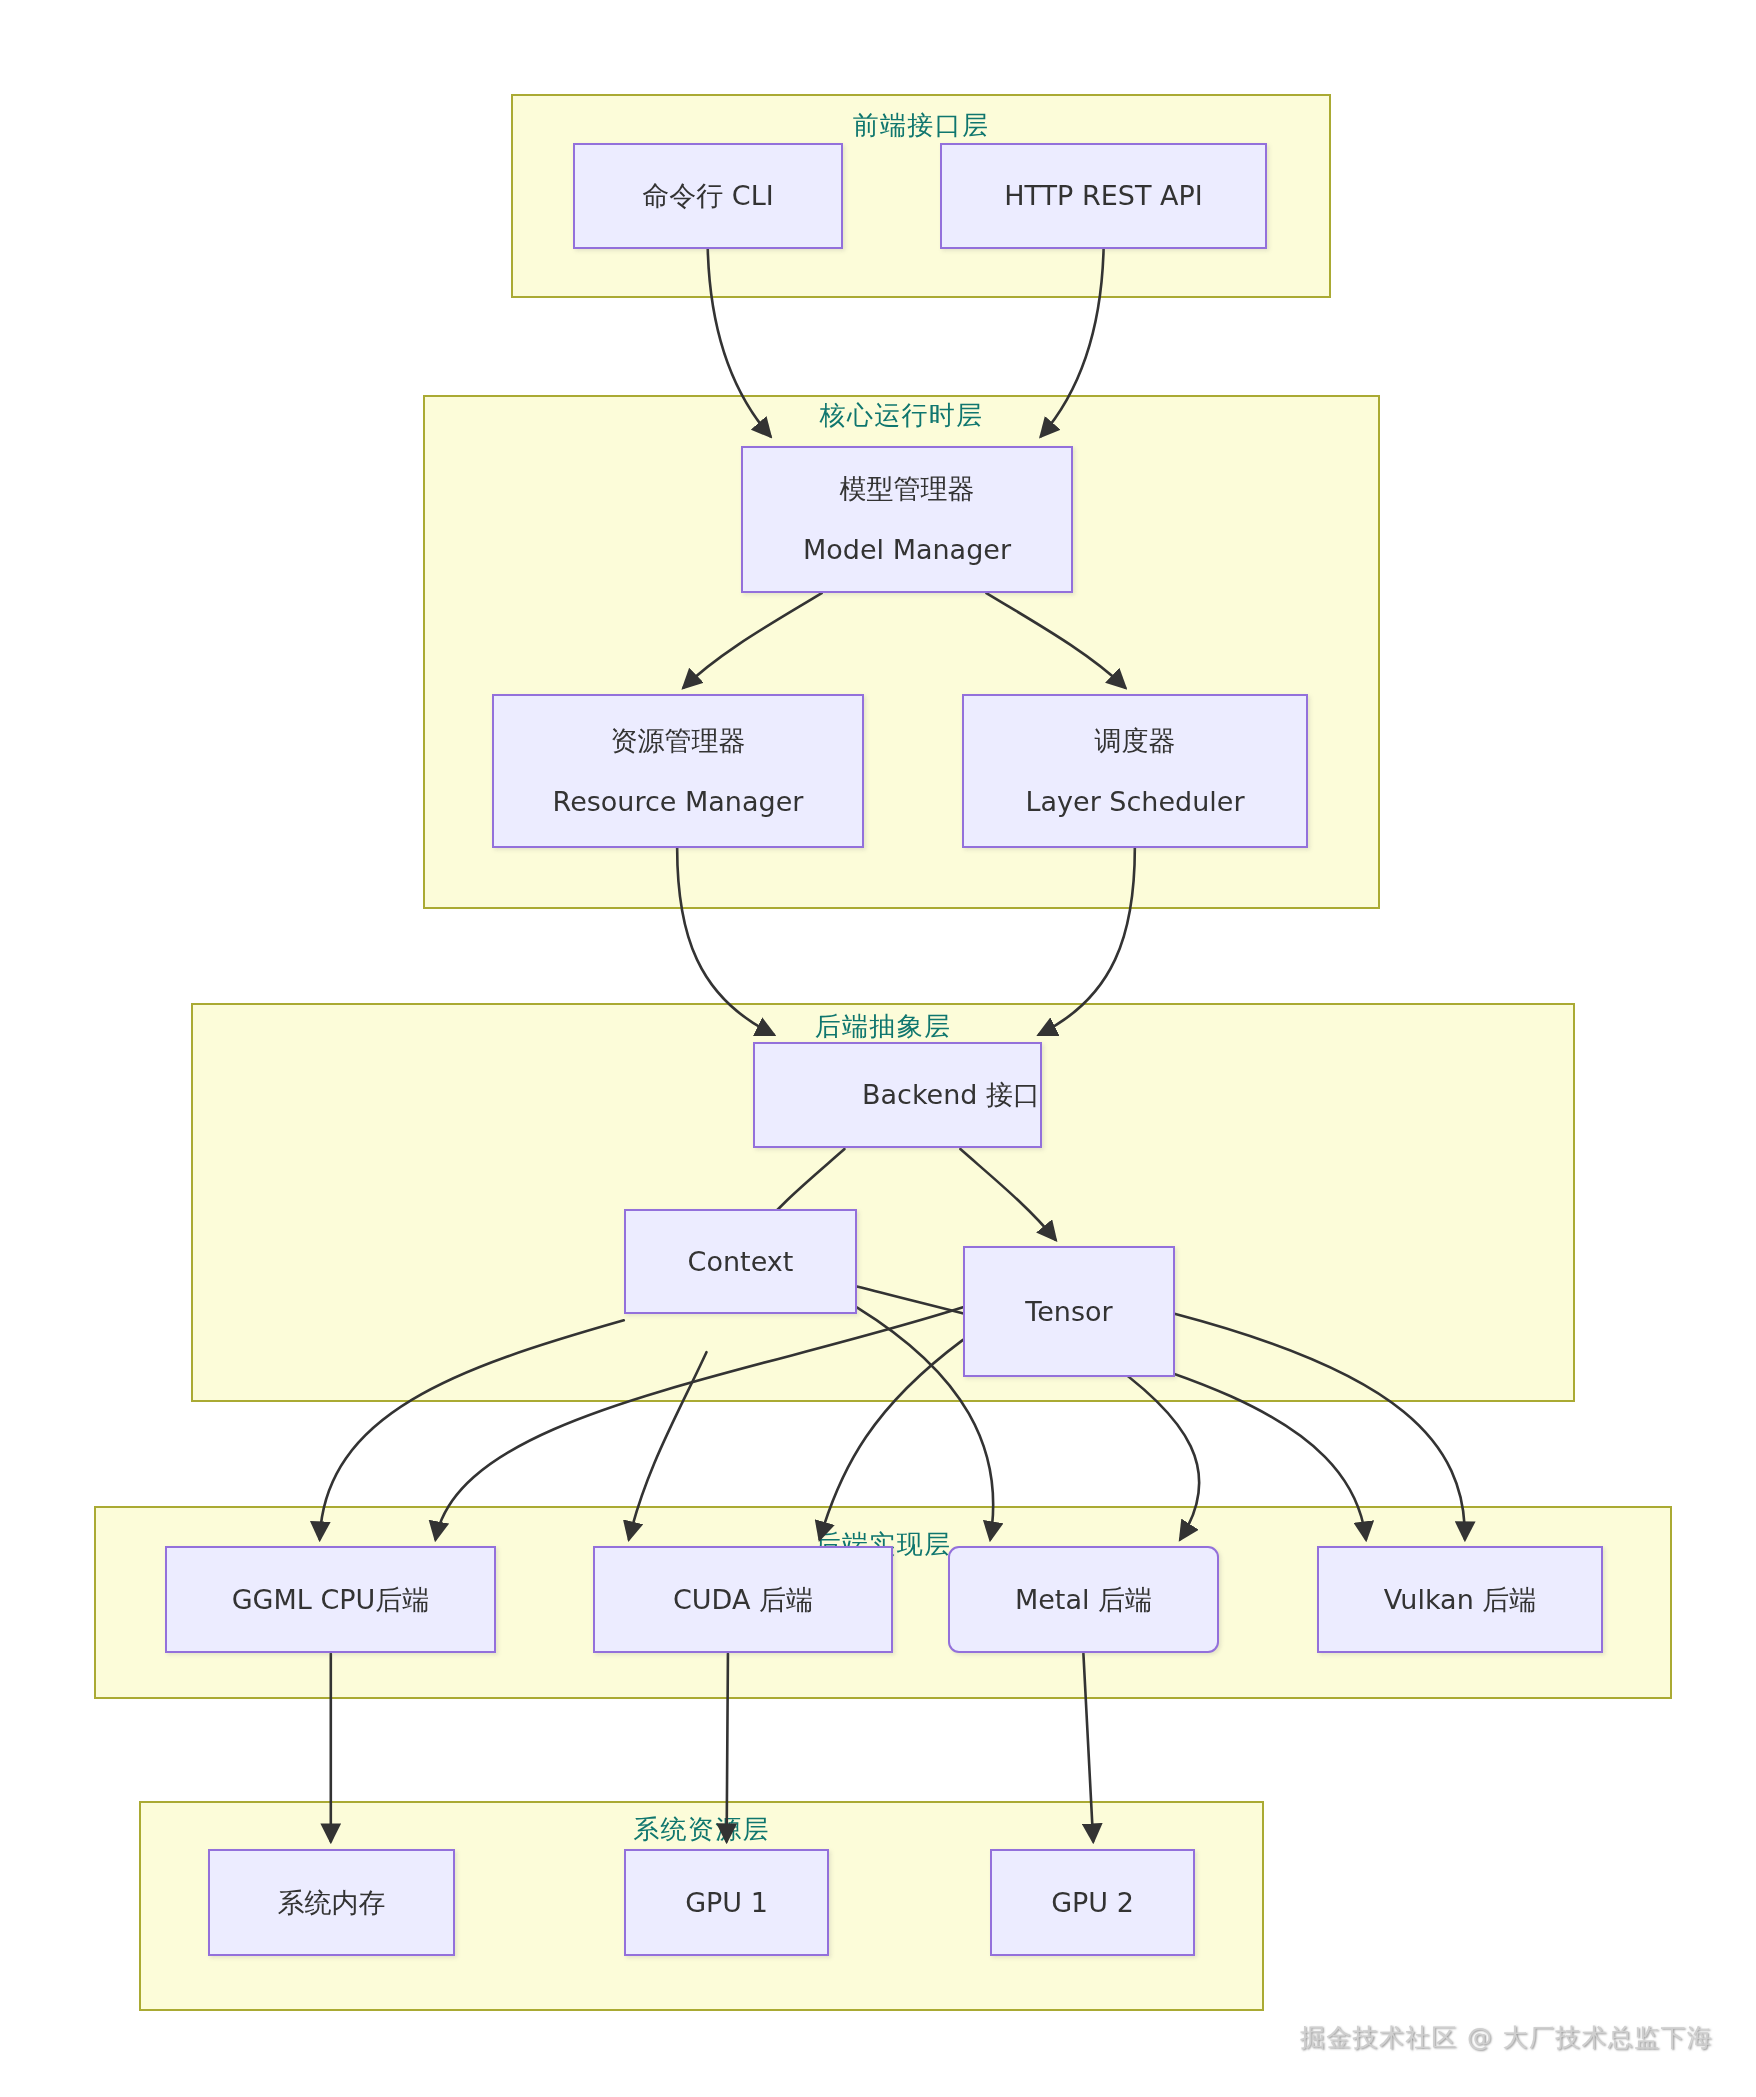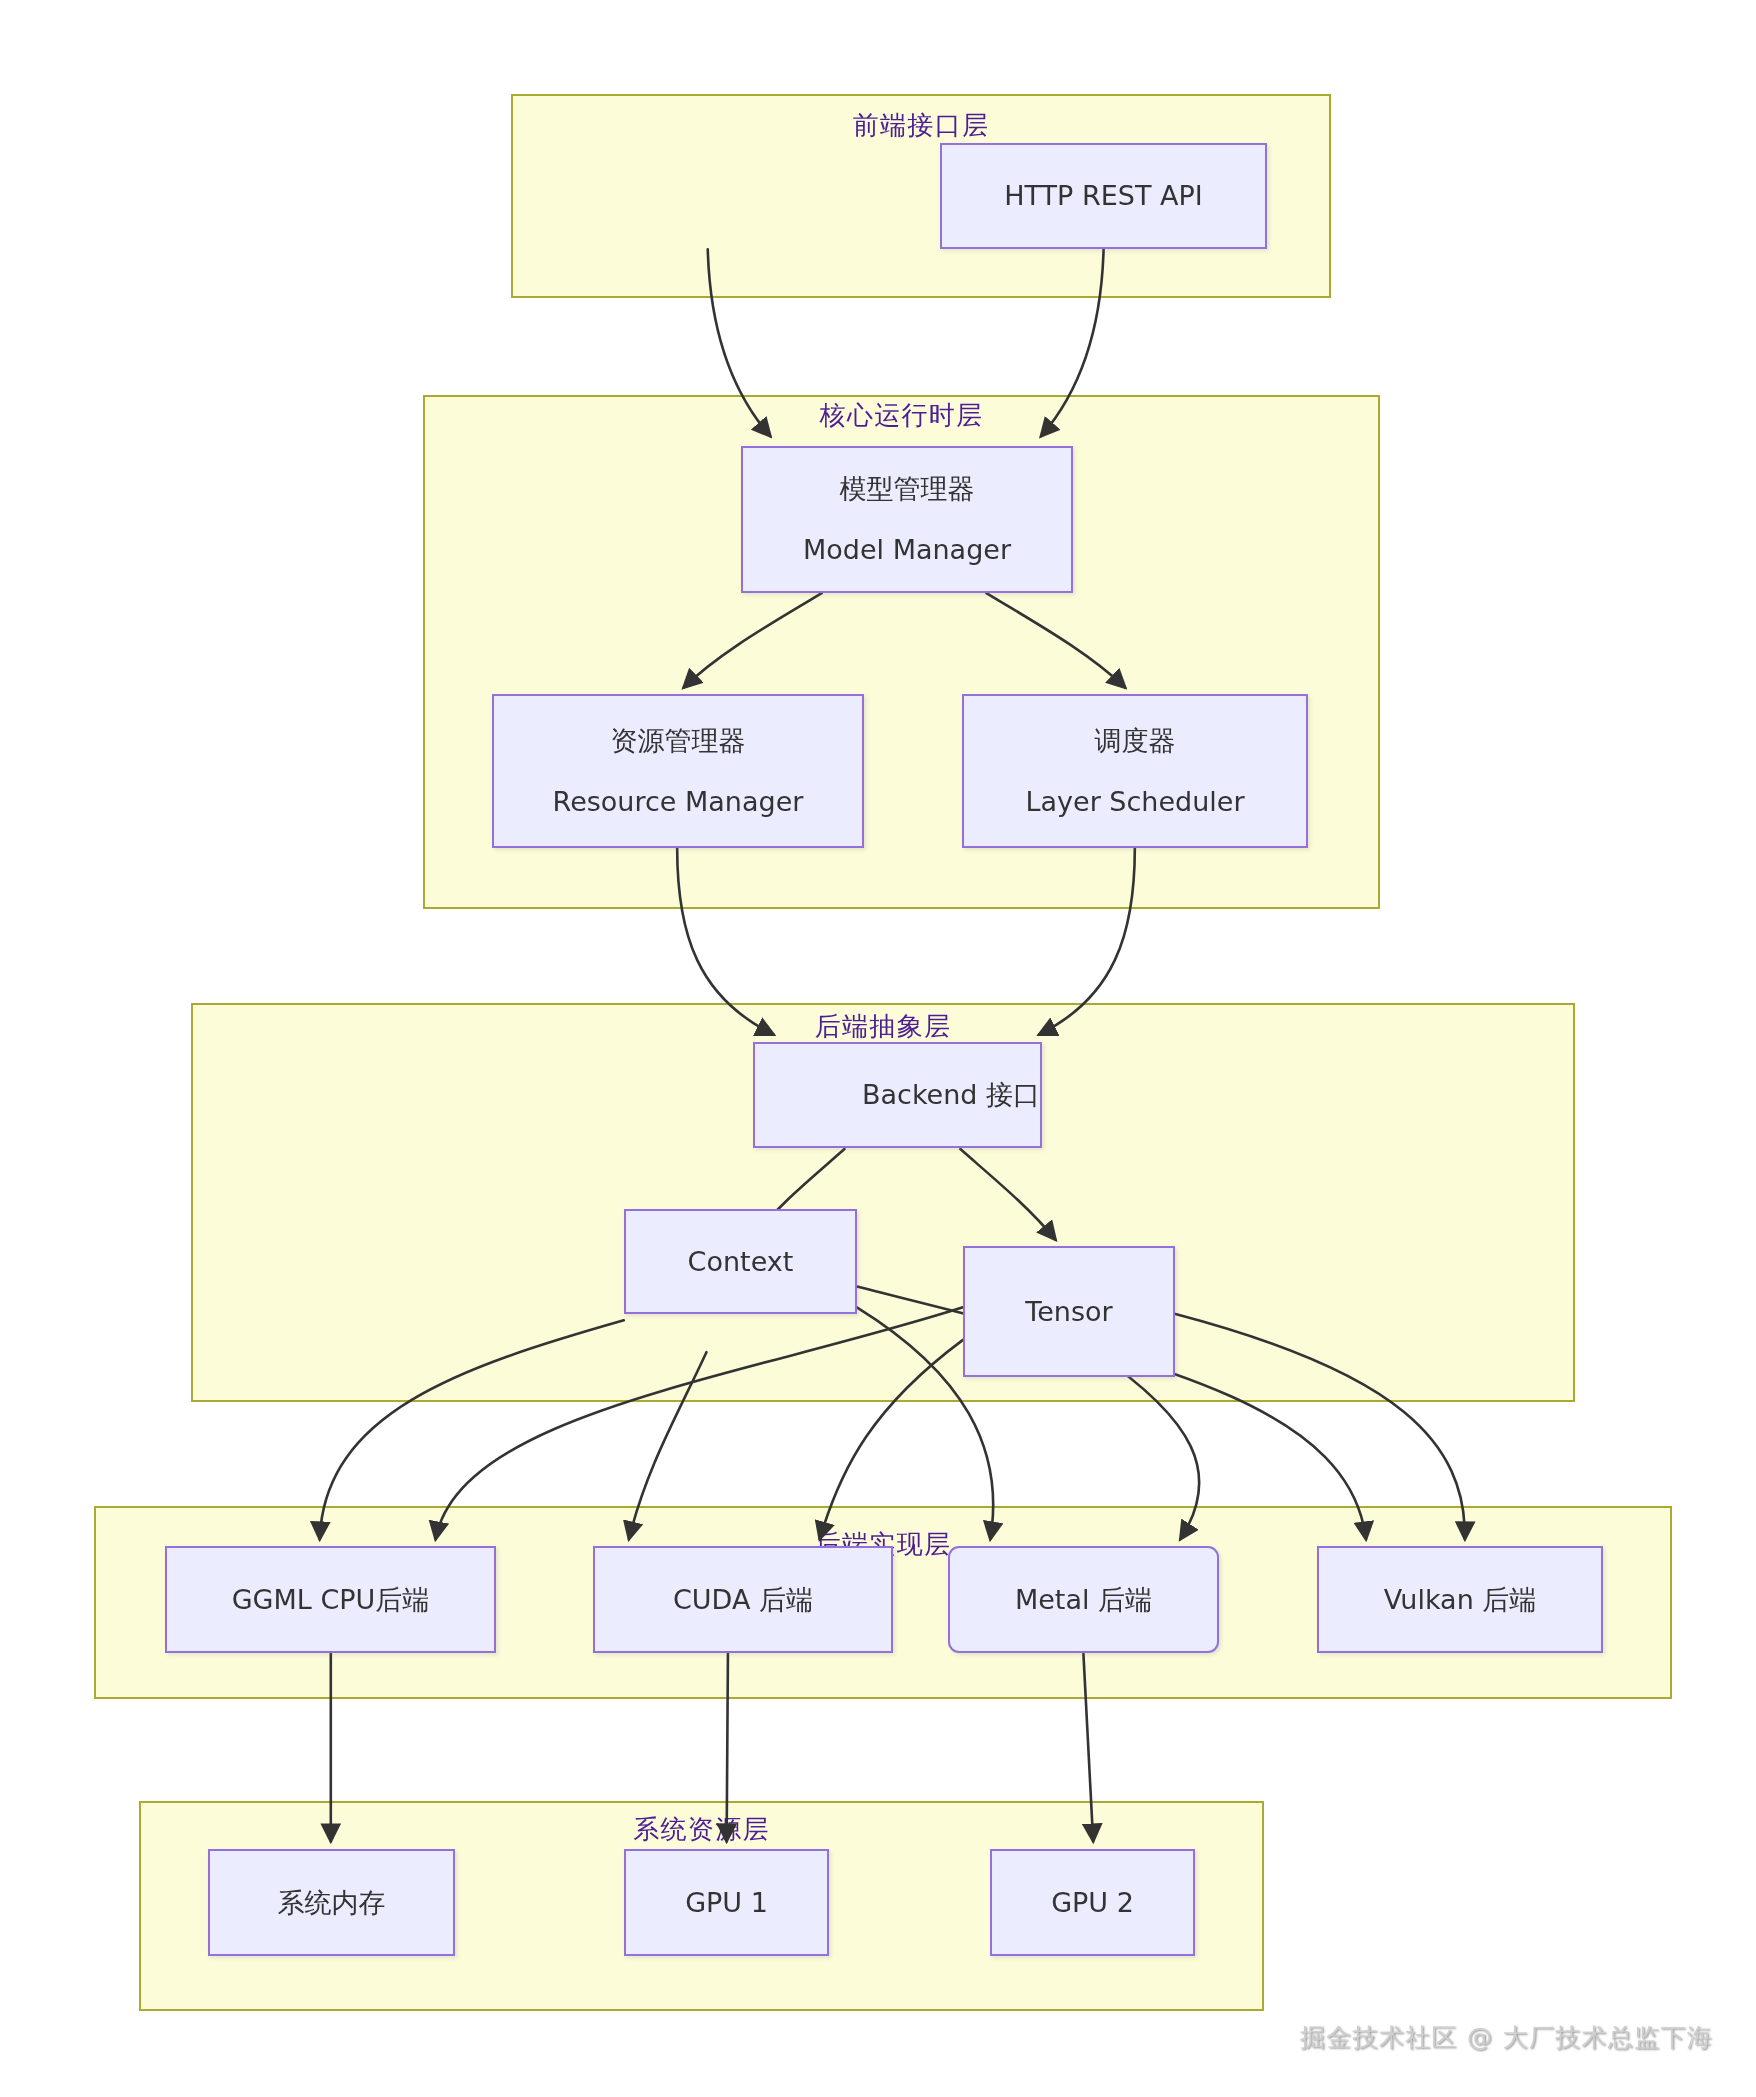--- a/index.html
+++ b/index.html
@@ -15,21 +15,21 @@
   .layer {
     position: absolute;
     background: #fcfcd9;
     border: 2.6px solid #aaaa33;
     box-sizing: border-box;
   }
   .layer-title {
     width: 100%;
     text-align: center;
     font-size: 26px;
-    color: #4c1d95;
+    color: #0f766e;
     letter-spacing: 1.3px;
   }
   .edges {
     position: absolute;
     left: 0; top: 0;
     width: 1756px; height: 2097px;
     z-index: 2;
     pointer-events: none;
   }
   .node {
@@ -108,20 +108,23 @@
       <path d="M1479,2008 C1125,2120 705,2172 669,2364" marker-end="url(#arrow)"></path>
       <path d="M1479,2058 C1342,2160 1292,2252 1259,2364" marker-end="url(#arrow)"></path>
       <path d="M1682,2077 C1834,2180 1878,2264 1813,2364" marker-end="url(#arrow)"></path>
       <path d="M1804,2018 C2146,2108 2252,2214 2250,2364" marker-end="url(#arrow)"></path>
       <path d="M508,2540 L508,2828" marker-end="url(#arrow)"></path>
       <path d="M1118,2540 L1116,2828" marker-end="url(#arrow)"></path>
       <path d="M1664,2540 L1679,2828" marker-end="url(#arrow)"></path>
     </g>
   </svg>
 
+  <div class="node" style="left:573px; top:143px; width:270px; height:106px;">
+    <span class="node-line">命令行 CLI</span>
+  </div>
 
   <div class="node" style="left:940px; top:143px; width:327px; height:106px;">
     <span class="node-line">HTTP REST API</span>
   </div>
 
   <div class="node" style="left:741px; top:446px; width:332px; height:147px;">
     <span class="node-line">模型管理器</span>
     <span class="node-line">Model Manager</span>
   </div>
 

